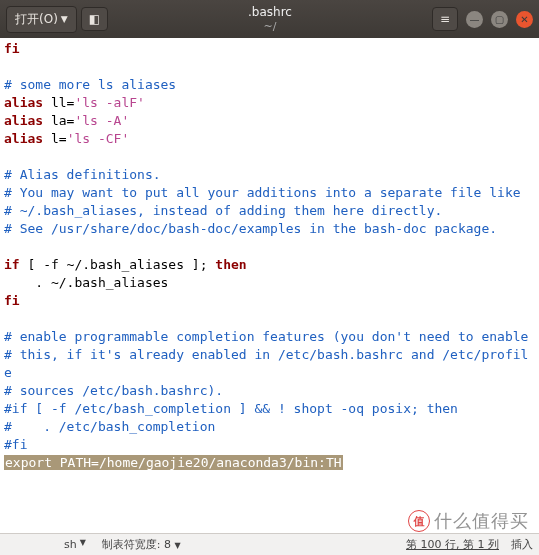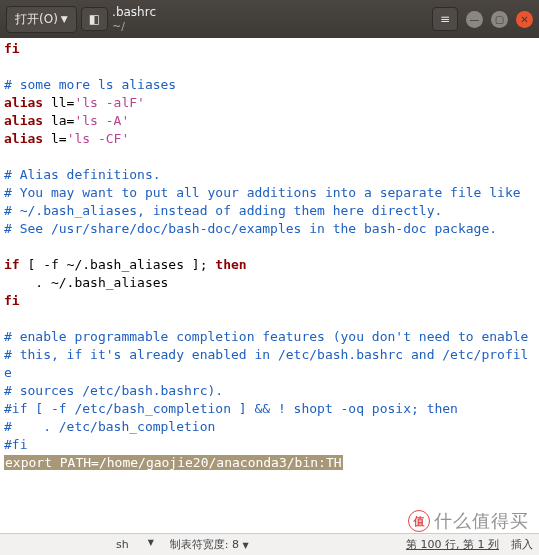--- a/index.html
+++ b/index.html
@@ -30,21 +30,21 @@
   font-size: 12px;
   display: flex;
   align-items: center;
   gap: 3px;
   cursor: pointer;
   justify-content: center;
 }
 .tb-btn.icon-only { padding: 4px 7px; }
 .tb-title {
   flex: 1;
-  text-align: left;
+  text-align: center;
   font-size: 12px;
   line-height: 1.2;
 }
 .tb-title .t1 { color: #eee; font-weight: 500; }
 .tb-title .t2 { color: #aaa; font-size: 11px; }
 .win-ctrl {
   width: 17px; height: 17px;
   border-radius: 50%;
   display: inline-flex;
   align-items: center;
@@ -85,21 +85,21 @@
   height: 22px;
   background: #f2f1f0;
   border-top: 1px solid #d0ccc8;
   display: flex;
   align-items: center;
   font-size: 11px;
   color: #444;
   padding: 0 6px;
   gap: 12px;
 }
-.sb-lang { display: flex; align-items: flex-start; gap: 19px; margin-left: 110px;}
+.sb-lang { display: flex; align-items: flex-start; gap: 3px; margin-left: 58px;}
 .sb-tab { margin-left: 4px; }
 .sb-pos { margin-left: auto; text-decoration: underline; }
 .sb-ins { }
 .caret-small { font-size: 8px; }
 
 .watermark {
   position: absolute;
   right: 10px;
   bottom: 22px;
   display: flex;

